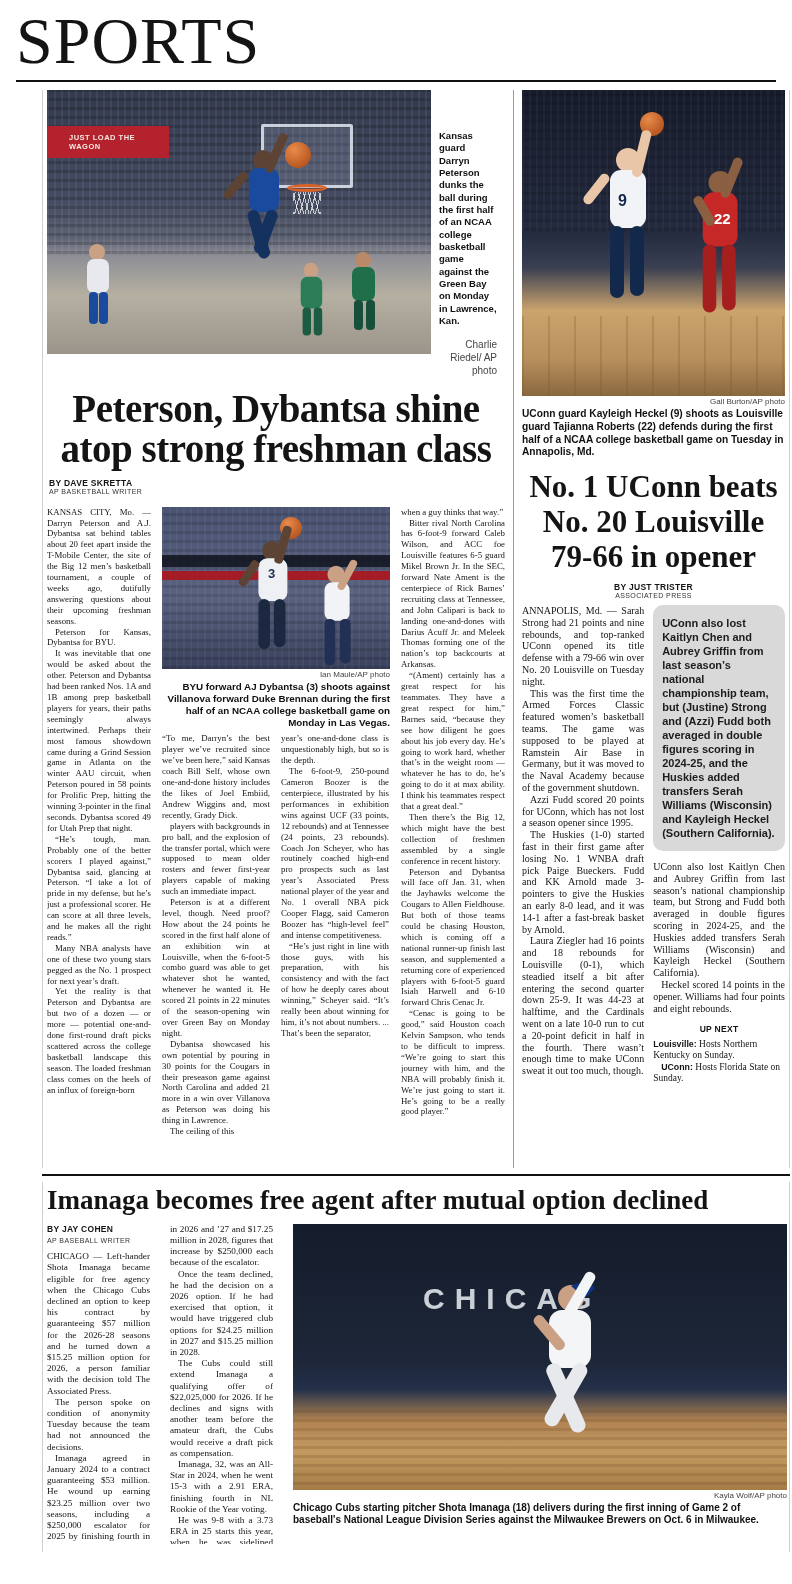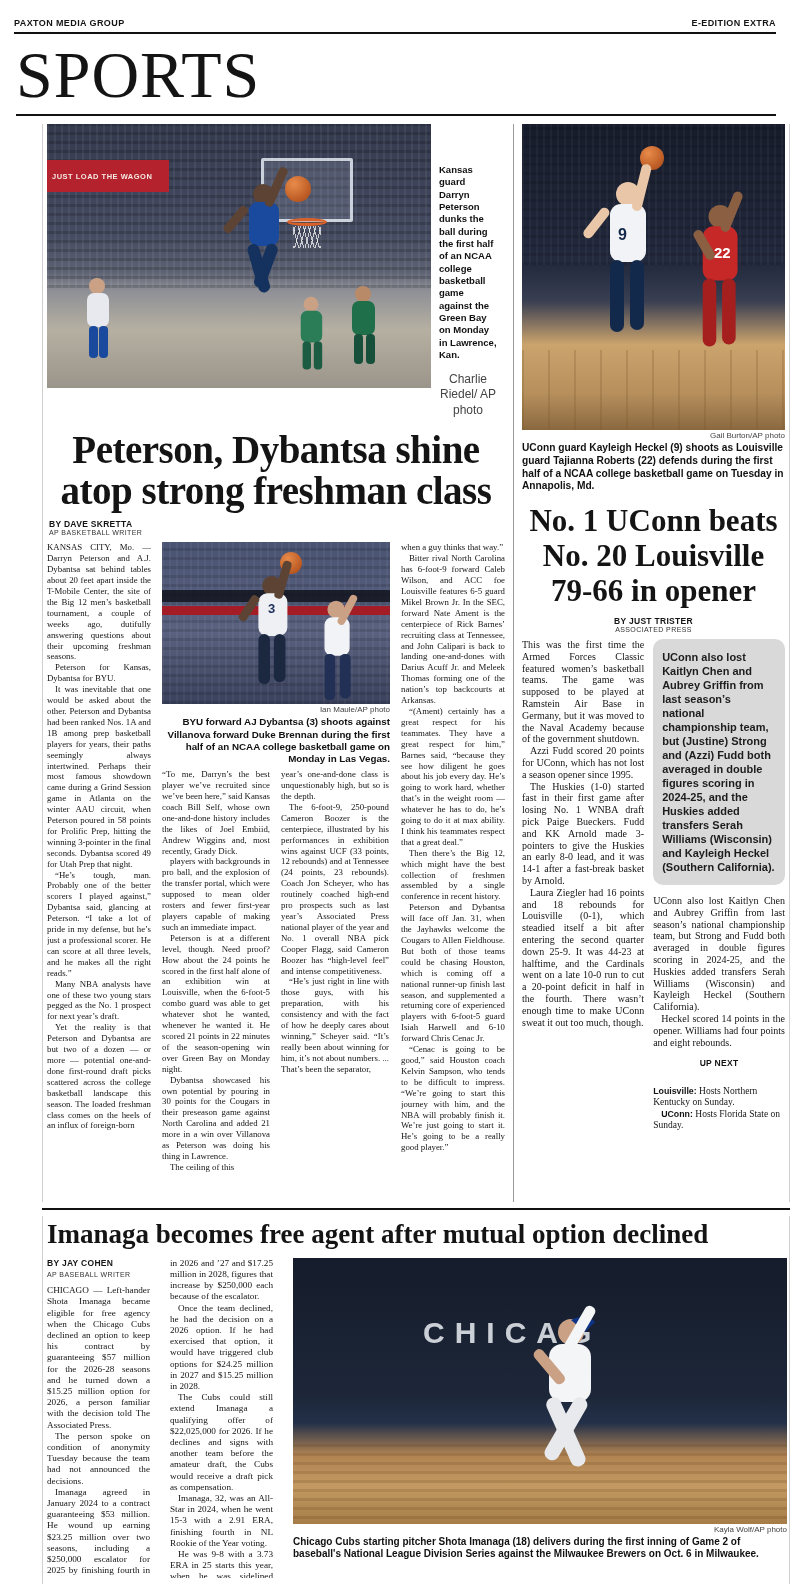--- a/index.html
+++ b/index.html
@@ -30,45 +30,45 @@
   .left-art { width:458px; }
   .right-art { width:272px; margin-left:8px; padding-left:8px; border-left:1px solid #9a9a9a; }
 
   
   .lead-row { display:flex; }
   .photo { position:relative; overflow:hidden; }
   .ph-kansas { width:384px; height:264px;
     background:linear-gradient(180deg,#343a4e 0%,#454b61 42%,#5d6273 56%,#8e8f96 63%,#b6b0a2 78%,#9b948a 100%); }
   .side-cap { width:66px; padding:40px 0 0 8px; }
   .side-cap .photo-caption { font-size:9.5px; line-height:1.3; }
-  .side-cap .credit { text-align:center; margin-top:10px; font-size:12px; line-height:1.3; }
+  .side-cap .credit { text-align:right; margin-top:10px; font-size:10px; line-height:1.3; }
 
   
   .crowd { position:absolute; left:0; top:0; right:0; height:62%; opacity:.55;
     background: repeating-linear-gradient(90deg, rgba(255,255,255,.10) 0 2px, transparent 2px 7px),
                 repeating-linear-gradient(0deg, rgba(0,0,0,.30) 0 3px, transparent 3px 9px); }
   .banner { position:absolute; left:0; top:36px; width:122px; height:32px; background:#b3222d;
     color:#f5e9e3; font-family:"Liberation Sans",sans-serif; font-weight:bold; font-size:7.5px;
-    letter-spacing:.5px; display:flex; align-items:center; padding-left:5px; }
+    letter-spacing:.5px; display:flex; align-items:center; padding-left:22px; }
   .backboard { position:absolute; right:78px; top:34px; width:92px; height:64px;
     border:3px solid rgba(235,240,248,.8); background:rgba(190,200,220,.18); border-radius:2px; }
   .rim { position:absolute; right:104px; top:94px; width:40px; height:8px; border-radius:50%;
     border:3px solid #d8622a; background:rgba(216,98,42,.25); }
   .net { position:absolute; right:110px; top:102px; width:28px; height:22px;
     background:repeating-linear-gradient(75deg, rgba(255,255,255,.7) 0 1px, transparent 1px 5px),
                repeating-linear-gradient(-75deg, rgba(255,255,255,.7) 0 1px, transparent 1px 5px); }
   .ball { position:absolute; border-radius:50%; background:radial-gradient(circle at 35% 30%, #e88b4a, #b5541f 78%); }
   .floor { position:absolute; left:0; right:0; bottom:0; }
   .jersey-num { position:absolute; font-family:"Liberation Sans",sans-serif; font-weight:bold; }
   svg.figure { position:absolute; }
 
   
   .a1-headline { font-size:39px; font-weight:bold; line-height:1.04; text-align:center; margin-top:12px; letter-spacing:-.5px; }
   .a1-byline { margin:8px 0 4px 2px; }
-  .a1-body { display:flex; gap:11px; height:688px; overflow:hidden; margin-top:6px;
+  .a1-body { display:flex; gap:11px; height:688px; overflow:hidden; margin-top:12px;
              font-size:8.8px; line-height:10.9px; }
   .a1-body .col { width:104px; overflow:hidden; }
   .a1-mid { width:228px; }
   .a1-mid-cols { display:flex; gap:11px; height:462px; overflow:hidden; margin-top:4px; }
   .a1-mid-cols .col { width:108px; }
   .ph-byu { width:228px; height:162px;
     background:linear-gradient(180deg,#4a5372 0%,#5a6280 55%,#3a415c 100%); }
   .byu-cap { font-size:9.8px;text-align:right; }
 
   
@@ -77,21 +77,21 @@
   .uconn-cap { margin-top:2px; font-size:10.2px; }
   .a2-headline { font-size:31px; line-height:1.13; text-align:center; margin-top:10px; }
   .a2-byline { text-align:center; margin:8px 0 6px 0; }
   .a2-body { display:flex; gap:9px; height:566px; overflow:hidden; font-size:10px; line-height:11.8px; }
   .a2-body .col1 { width:126px; overflow:hidden; }
   .a2-right { width:136px; }
   .pullbox { background:#d9d9d9; border-radius:10px; padding:11px 9px; font-family:"Liberation Sans",sans-serif;
     font-weight:bold; font-size:11px; line-height:14px; color:#1c1c1c; }
   .a2-cont { margin-top:10px; font-size:10px; line-height:11.8px; }
   .upnext { margin-top:10px; font-size:9.5px; line-height:11.5px; }
-  .upnext-label { font-family:"Liberation Sans",sans-serif; font-weight:bold; font-size:8.5px; text-align:center; margin-bottom:16px; letter-spacing:.3px; }
+  .upnext-label { font-family:"Liberation Sans",sans-serif; font-weight:bold; font-size:8.5px; text-align:center; margin-bottom:3px; letter-spacing:.3px; }
   .upnext p { text-align:left; }
   .upnext .lead { font-family:"Liberation Sans",sans-serif; font-weight:bold; font-size:8.8px; }
 
   
   .bottom-rule { border-top:2px solid #111; margin:6px 2px 0 42px; width:748px; }
   .bottom-art { margin:6px 2px 0 42px; width:748px; padding:0 2px 0 4px; border-left:1px solid #cfcfcf; border-right:1px solid #cfcfcf; height:370px; overflow:hidden; }
   .a3-headline { font-size:27px; line-height:1.1; margin:4px 0 8px 0; }
   .a3-row { display:flex; gap:20px; }
   .a3-row .col { width:110px; height:320px; overflow:hidden; font-size:9.2px; line-height:11.2px; }
   .a3-byline { margin-bottom:5px; }
@@ -100,24 +100,20 @@
     background:linear-gradient(180deg,#151c2b 0%,#1d2739 52%,#233049 62%,#b08352 74%,#c49a62 86%,#a57b47 100%); }
   .wall-text { position:absolute; left:130px; top:58px; font-family:"Liberation Sans",sans-serif; font-weight:bold;
     font-size:30px; letter-spacing:10px; color:rgba(235,238,245,.85); }
   .cubs-cap { margin-top:2px; font-size:10px; }
 </style>
 </head>
 <body>
 
 <div class="page">
 
-  <div class="topbar">
-    <span>PAXTON MEDIA GROUP</span>
-    <span>E-EDITION EXTRA</span>
-  </div>
   <div class="masthead">SPORTS</div>
 
   <div class="content">
     <div class="top-grid">
 
       <section class="left-art">
 
         <div class="lead-row">
           <div class="photo ph-kansas">
             <div class="crowd"></div>
@@ -257,20 +253,21 @@
         <p class="photo-caption uconn-cap">UConn guard Kayleigh Heckel (9) shoots as Louisville guard Tajianna Roberts (22) defends during the first half of a NCAA college basketball game on Tuesday in Annapolis, Md.</p>
 
         <h2 class="a2-headline">No. 1 UConn beats No. 20 Louisville 79-66 in opener</h2>
         <div class="a2-byline">
           <div class="byline-name">BY JUST TRISTER</div>
           <div class="byline-title">ASSOCIATED PRESS</div>
         </div>
 
         <div class="a2-body body">
           <div class="col1">
+              <p>ANNAPOLIS, Md. — Sarah Strong had 21 points and nine rebounds, and top-ranked UConn opened its title defense with a 79-66 win over No. 20 Louisville on Tuesday night.</p>
               <p>This was the first time the Armed Forces Classic featured women’s basketball teams. The game was supposed to be played at Ramstein Air Base in Germany, but it was moved to the Naval Academy because of the government shutdown.</p>
               <p>Azzi Fudd scored 20 points for UConn, which has not lost a season opener since 1995.</p>
               <p>The Huskies (1-0) started fast in their first game after losing No. 1 WNBA draft pick Paige Bueckers. Fudd and KK Arnold made 3-pointers to give the Huskies an early 8-0 lead, and it was 14-1 after a fast-break basket by Arnold.</p>
               <p>Laura Ziegler had 16 points and 18 rebounds for Louisville (0-1), which steadied itself a bit after entering the second quarter down 25-9. It was 44-23 at halftime, and the Cardinals went on a late 10-0 run to cut a 20-point deficit in half in the fourth. There wasn’t enough time to make UConn sweat it out too much, though.</p>
             </div>
           <div class="a2-right">
             <div class="pullbox">UConn also lost Kaitlyn Chen and Aubrey Griffin from last season’s national championship team, but (Justine) Strong and (Azzi) Fudd both averaged in double figures scoring in 2024-25, and the Huskies added transfers Serah Williams (Wisconsin) and Kayleigh Heckel (Southern California).</div>
             <div class="a2-cont body">
                 <p>UConn also lost Kaitlyn Chen and Aubrey Griffin from last season’s national championship team, but Strong and Fudd both averaged in double figures scoring in 2024-25, and the Huskies added transfers Serah Williams (Wisconsin) and Kayleigh Heckel (Southern California).</p>
                 <p>Heckel scored 14 points in the opener. Williams had four points and eight rebounds.</p>

